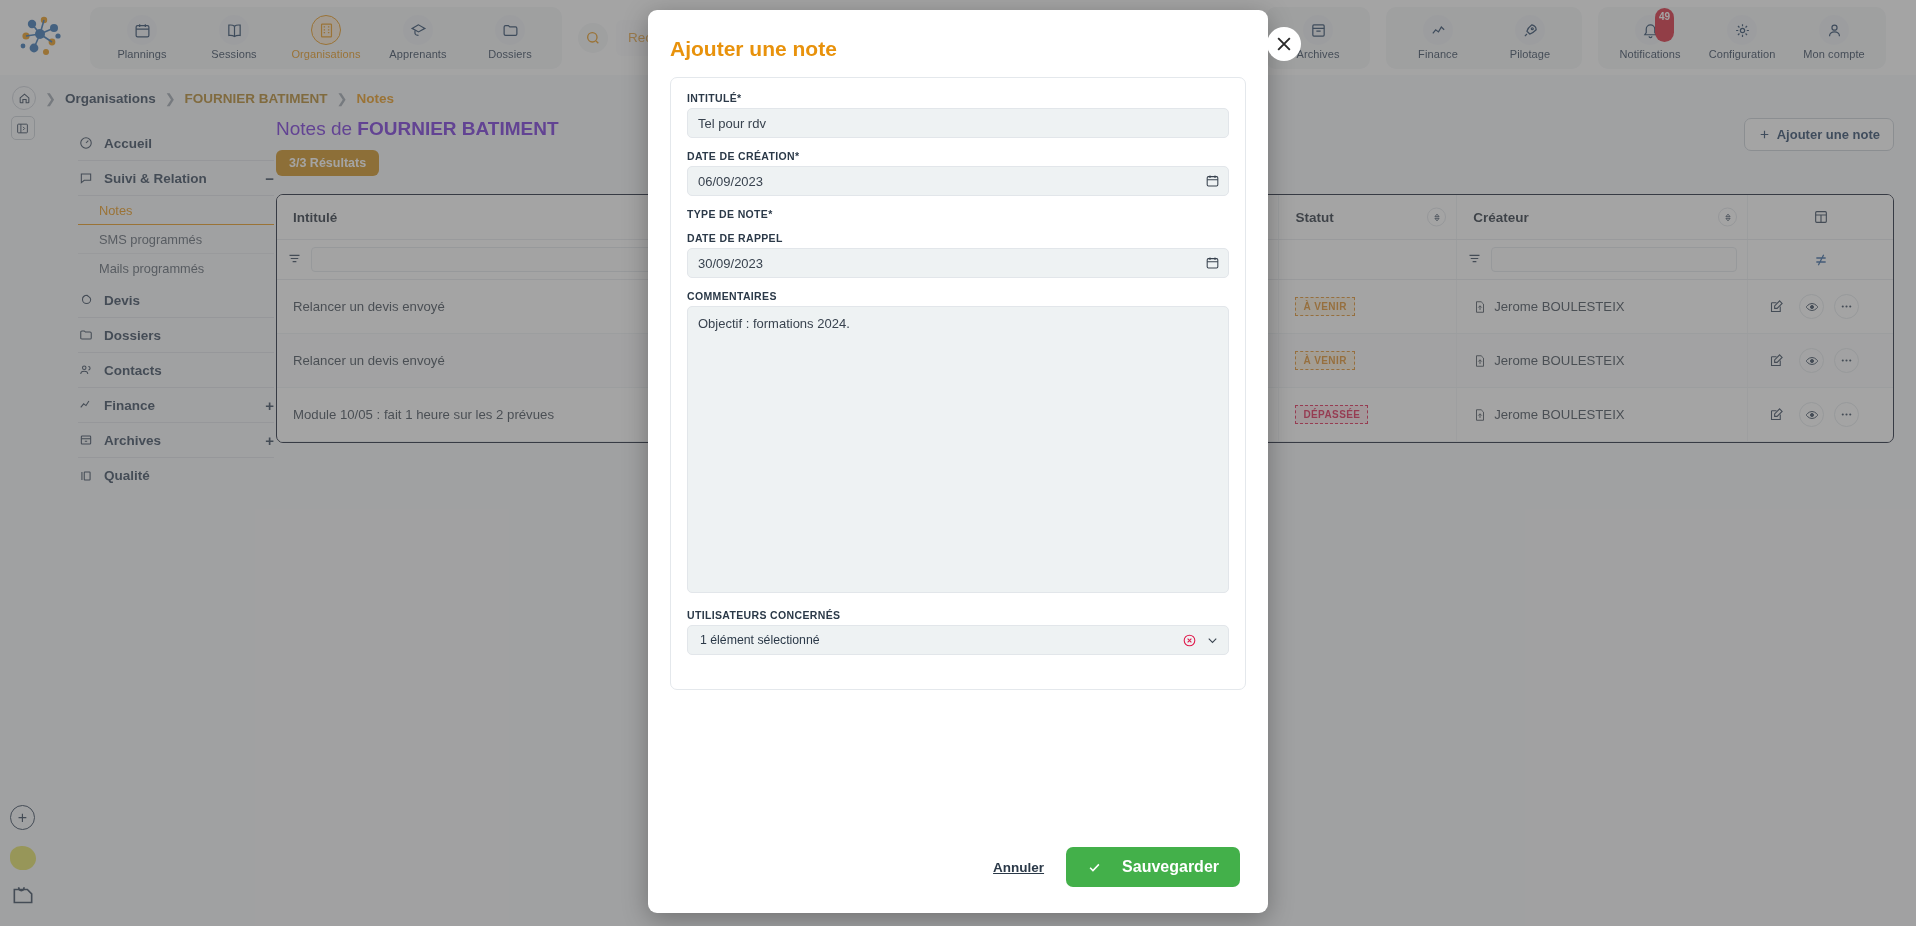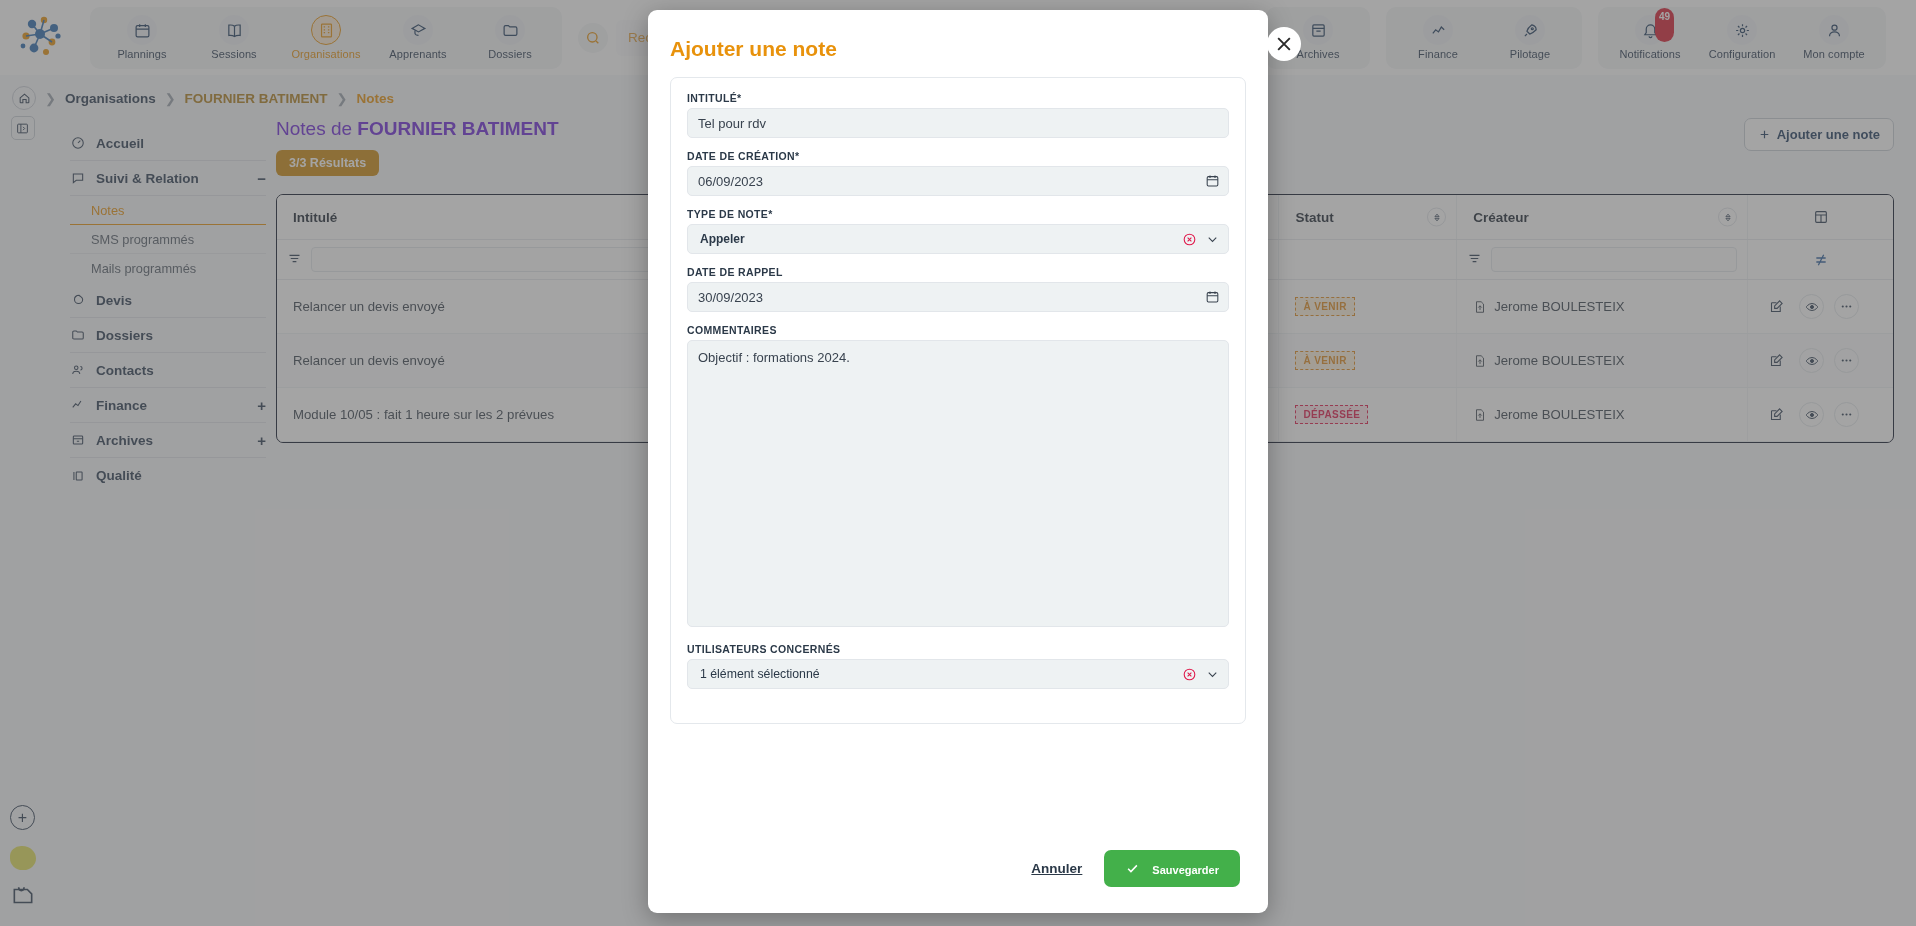--- a/index.html
+++ b/index.html
@@ -107,21 +107,21 @@
     color:#2b3c52; font-size: 16px; line-height: 1; cursor:pointer;
   }
   .rail-blob {
     width: 26px; height: 24px; margin: 0 auto 12px;
     background: #e2e05a; border-radius: 45% 55% 50% 50%;
   }
   .rail-note { width: 26px; height: 28px; margin: 0 auto; color: #2b3c52; }
 
   
   .sidebar {
-    position: absolute; left: 70px; top: 126px; width: 196px;
+    position: absolute; left: 78px; top: 126px; width: 196px;
     z-index: 3;
   }
   .side-item {
     display: flex; align-items: center; gap: 10px;
     height: 35px; font-size: 13.5px; color: #2b3c52; font-weight: bold;
     border-bottom: 1px solid #dfe3e8; cursor: pointer;
   }
   .side-item .si-ico { width: 16px; height: 16px; display:flex; align-items:center; justify-content:center; color:#2b3c52; flex:none;}
   .side-item .si-toggle { margin-left: auto; color: #2b3c52; font-size: 15px; line-height: 1; }
   .side-sub {
@@ -255,23 +255,23 @@
   .modal-footer {
     display: flex; align-items: center; justify-content: flex-end; gap: 22px;
     padding: 0 28px 26px 28px;
   }
   .cancel-link {
     font-size: 13.5px; font-weight: bold; color: #2b3948;
     text-decoration: underline; cursor: pointer; background: none; border: none;
     font-family: inherit;
   }
   .save-btn {
-    display: flex; align-items: flex-end; gap: 12px;
+    display: flex; align-items: center; gap: 20px;
     background: #43b04a; color: #ffffff; border: none; border-radius: 7px;
-    font-size: 11px; font-weight: bold; padding: 11px 21px; cursor: pointer;
+    font-size: 16px; font-weight: bold; padding: 11px 21px; cursor: pointer;
     font-family: inherit;
   }
   svg { display: block; }
 </style>
 </head>
 <body>
 
 <div id="app">
 
   <div id="page">
@@ -805,36 +805,20 @@
               <svg width="15" height="15" viewBox="0 0 24 24" fill="none" stroke="currentColor" stroke-width="1.7">
                 <rect x="3.5" y="5" width="17" height="15" rx="2"></rect>
                   <path d="M3.5 10h17M8 3v4M16 3v4"></path>
               </svg>
             </span>
           </div>
         </div>
 
         <div class="field">
           <label class="flabel">TYPE DE NOTE*</label>
-          <div class="select-box">
-            <span>Appeler</span>
-            <span class="sel-right">
-              <span class="clear-x">
-                <svg width="15" height="15" viewBox="0 0 24 24" fill="none" stroke="currentColor" stroke-width="1.7">
-                  <circle cx="12" cy="12" r="8.5"></circle>
-                    <path d="M9 9l6 6M15 9l-6 6"></path>
-                </svg>
-              </span>
-              <span class="chev">
-                <svg width="15" height="15" viewBox="0 0 24 24" fill="none" stroke="currentColor" stroke-width="1.7">
-                  <path d="M6 9l6 6 6-6"></path>
-                </svg>
-              </span>
-            </span>
-          </div>
         </div>
 
         <div class="field">
           <label class="flabel">DATE DE RAPPEL</label>
           <div class="input-with-ico">
             <input class="finput" type="text" value="30/09/2023" style="">
             <span class="r-ico">
               <svg width="15" height="15" viewBox="0 0 24 24" fill="none" stroke="currentColor" stroke-width="1.7">
                 <rect x="3.5" y="5" width="17" height="15" rx="2"></rect>
                   <path d="M3.5 10h17M8 3v4M16 3v4"></path>

